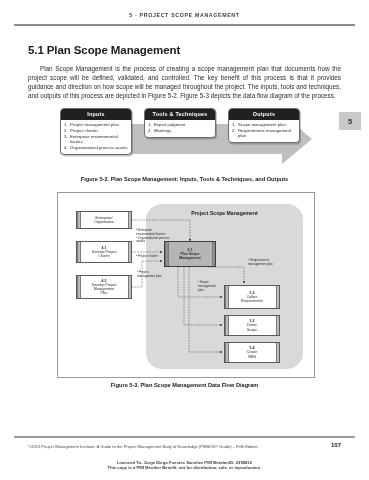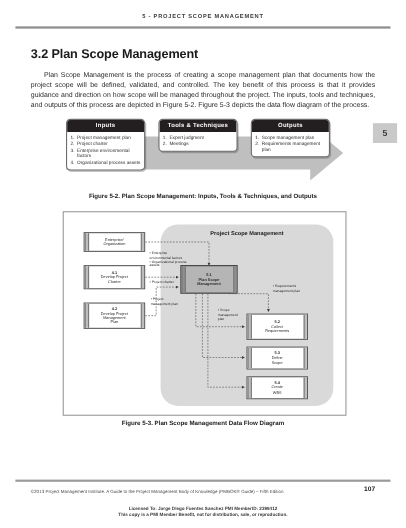--- a/index.html
+++ b/index.html
@@ -143,21 +143,21 @@
   }
 </style>
 </head>
 <body>
 
 <div class="page">
 
   <div class="runhead">5 - PROJECT SCOPE MANAGEMENT</div>
   <div class="head-rule"></div>
 
-  <div class="h1">3.2 Plan Scope Management</div>
+  <div class="h1">5.1 Plan Scope Management</div>
   <div class="para">Plan Scope Management is the process of creating a scope management plan that documents how the project scope will be defined, validated, and controlled. The key benefit of this process is that it provides guidance and direction on how scope will be managed throughout the project. The inputs, tools and techniques, and outputs of this process are depicted in Figure 5-2. Figure 5-3 depicts the data flow diagram of the process.</div>
 
   <div class="chaptab">5</div>
 
   <div class="itto">
     <svg class="itto-arrow" viewBox="0 0 252 50" preserveAspectRatio="none">
       <path d="M0,10 L222,10 L222,0 L252,25 L222,50 L222,40 L0,40 Z" fill="#bfbfbf"></path>
     </svg>
 
     <div class="itto-col" id="col-in">

